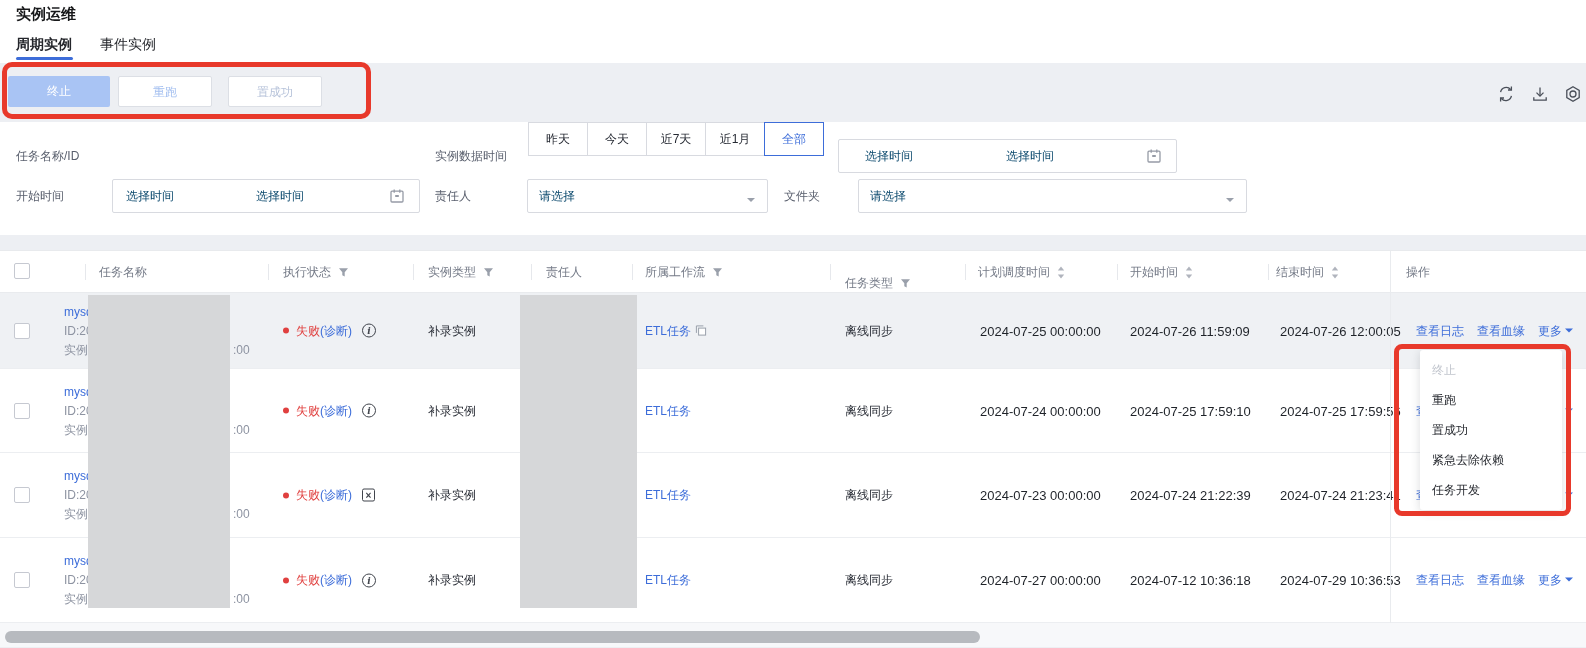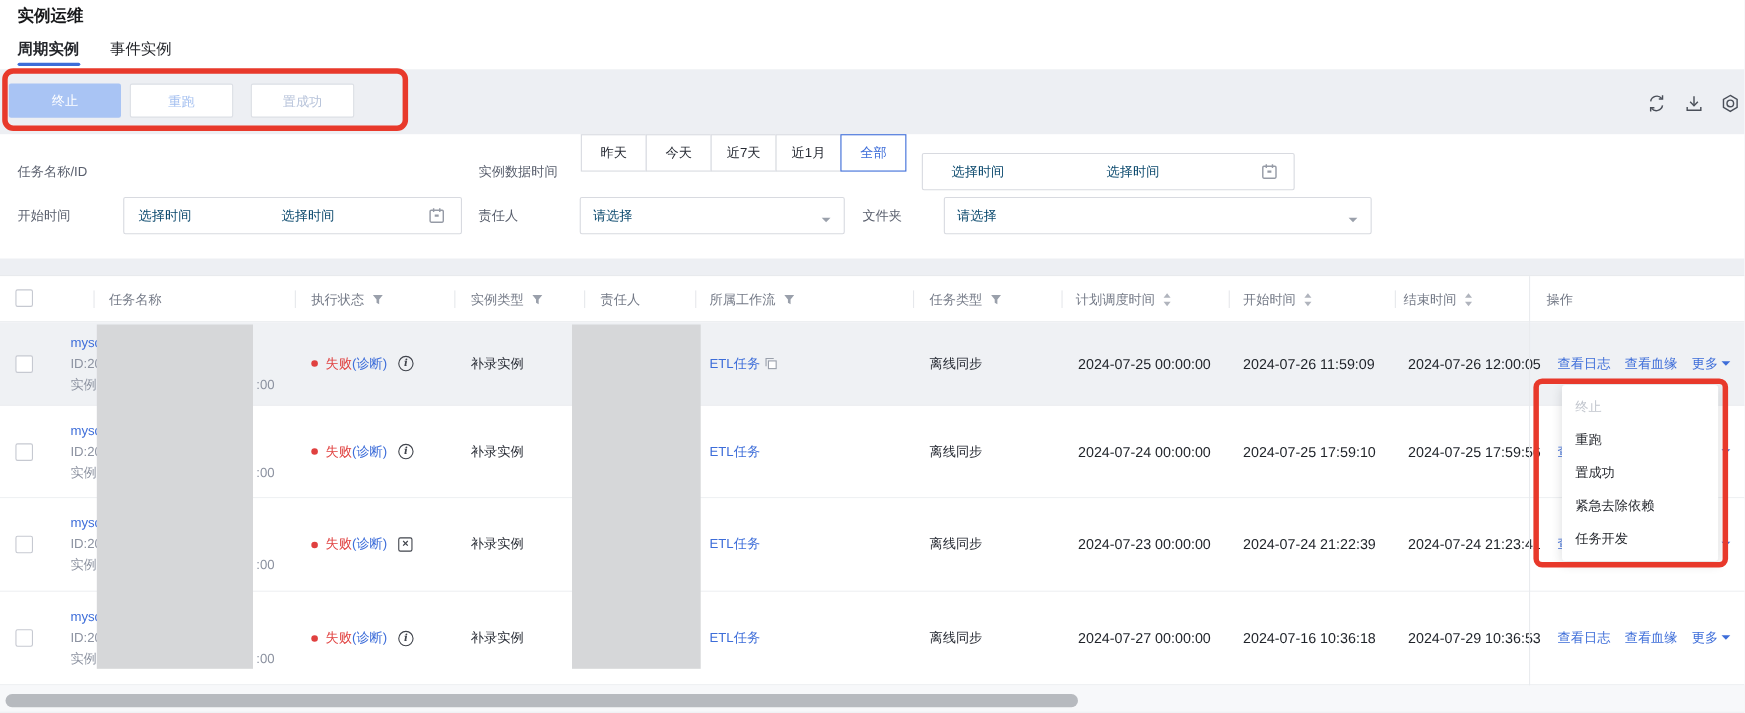--- a/index.html
+++ b/index.html
@@ -186,21 +186,21 @@
         </div>
         <div class="th" style="left: 546px;">
           <span>责任人</span>
         </div>
         <div class="th" style="left: 645px;">
           <span>所属工作流</span>
           <svg width="11" height="11" viewBox="0 0 11 11">
             <path d="M1 1.2h9L6.7 5.3v4.3L4.3 8.3V5.3Z" fill="#9aa0ab"></path>
           </svg>
         </div>
-        <div class="th" style="left: 845px;">
+        <div class="th" style="left: 845px; margin-top: 11px;">
           <span>任务类型</span>
           <svg width="11" height="11" viewBox="0 0 11 11">
             <path d="M1 1.2h9L6.7 5.3v4.3L4.3 8.3V5.3Z" fill="#9aa0ab"></path>
           </svg>
         </div>
         <div class="th" style="left: 978px;">
           <span>计划调度时间</span>
           <svg width="8" height="13" viewBox="0 0 8 13">
             <path d="M4 .5 7.2 4.6H.8Z" fill="#b0b4bd"></path>
             <path d="M4 12.5.8 8.4h6.4Z" fill="#b0b4bd"></path>
@@ -335,21 +335,21 @@
             <span class="st-fail">失败</span>
             <a class="link">(诊断)</a>
             <span class="ic-info">i</span>
           </div>
           <div class="cell c-itype">补录实例</div>
           <div class="cell c-flow">
             <a class="link">ETL任务</a>
           </div>
           <div class="cell c-ttype">离线同步</div>
           <div class="cell c-sched">2024-07-27 00:00:00</div>
-          <div class="cell c-start">2024-07-16 10:36:18</div>
+          <div class="cell c-start">2024-07-12 10:36:18</div>
           <div class="cell c-end">2024-07-29 10:36:53</div>
           <div class="cell c-act">
             <a class="link">查看日志</a>
             <a class="link">查看血缘</a>
             <a class="link">更多 <i class="caret-down blue"></i></a>
           </div>
         </div>
       </div>
     <div class="col-sep"></div>
   </div>

